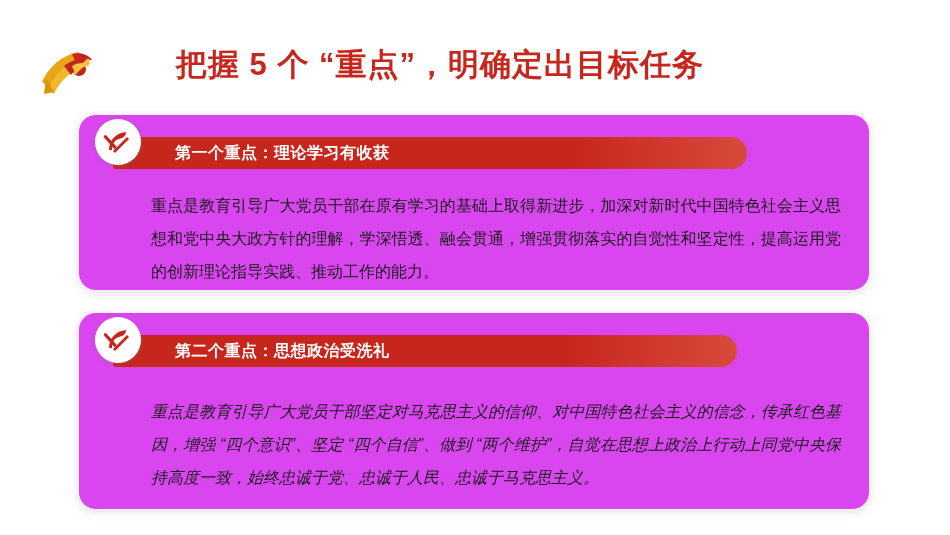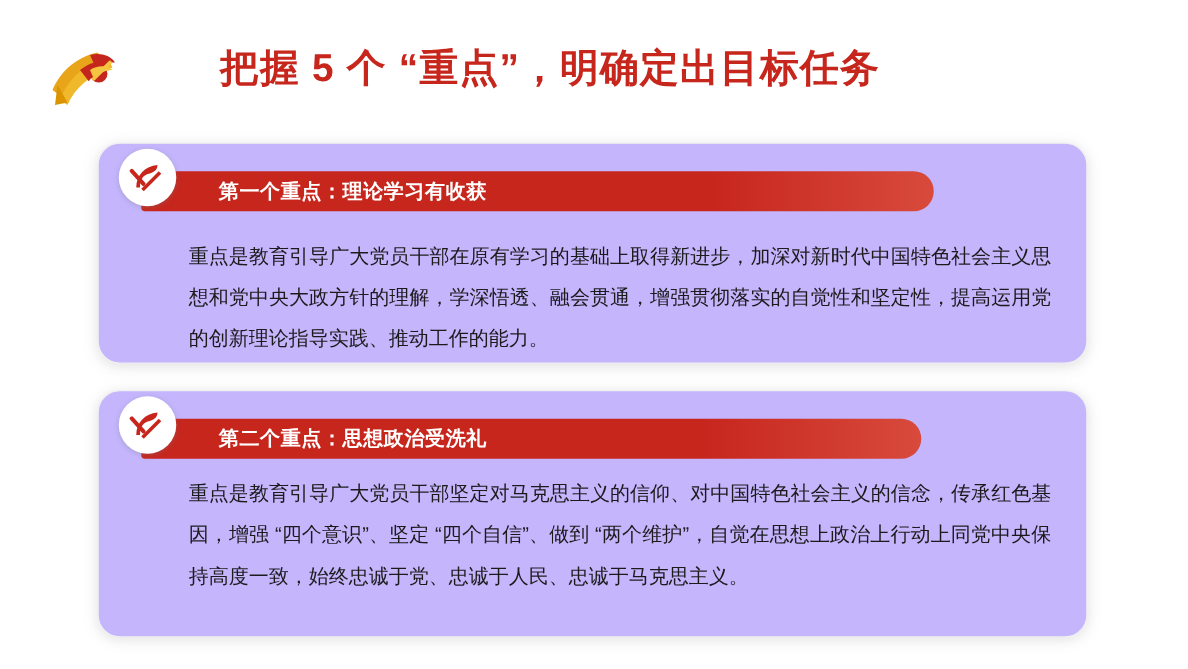--- a/index.html
+++ b/index.html
@@ -12,21 +12,21 @@
     background: #ffffff;
     font-family: "Liberation Sans", sans-serif;
     overflow: hidden;
     position: relative;
   }
 
   
   .header {
     position: absolute;
     left: 0;
-    top: 16px;
+    top: 26px;
     width: 950px;
     height: 100px;
   }
   .header-emblem {
     position: absolute;
     left: 38px;
     top: 22px;
     width: 58px;
     height: 50px;
   }
@@ -41,21 +41,21 @@
     line-height: 46px;
     letter-spacing: 1px;
     text-align: center;
   }
 
   
   .card {
     position: absolute;
     left: 78px;
     width: 790px;
-    background: #c4b5fd;
+    background: #d946ef;
     border-radius: 18px;
     box-shadow: 0 2px 10px rgba(150,150,150,0.28);
     border: 1px solid #f0f0f0;
   }
   #card-1 { top: 114px; height: 175px; }
   #card-2 { top: 312px; height: 196px; }
 
   .banner {
     position: absolute;
     left: 34px;
@@ -96,21 +96,21 @@
     position: absolute;
     left: 72px;
     top: 74px;
     width: 690px;
     font-size: 16px;
     line-height: 33px;
     color: #1b1b1b;
     text-align: justify;
     text-indent: 0;
   }
-  #card-2 .body-text { top: 66px; }
+  #card-2 .body-text { top: 82px; font-style: italic; }
 
   .svg-icon { display: block; }
 </style>
 </head>
 <body>
 
 <div class="header">
   <div class="header-emblem">
     <svg class="svg-icon" width="58" height="50" viewBox="0 0 58 50">
       <path d="M4 34 C10 20 22 8 40 4 L46 10 C30 16 18 26 12 40 Z" fill="#e8a519"></path>

